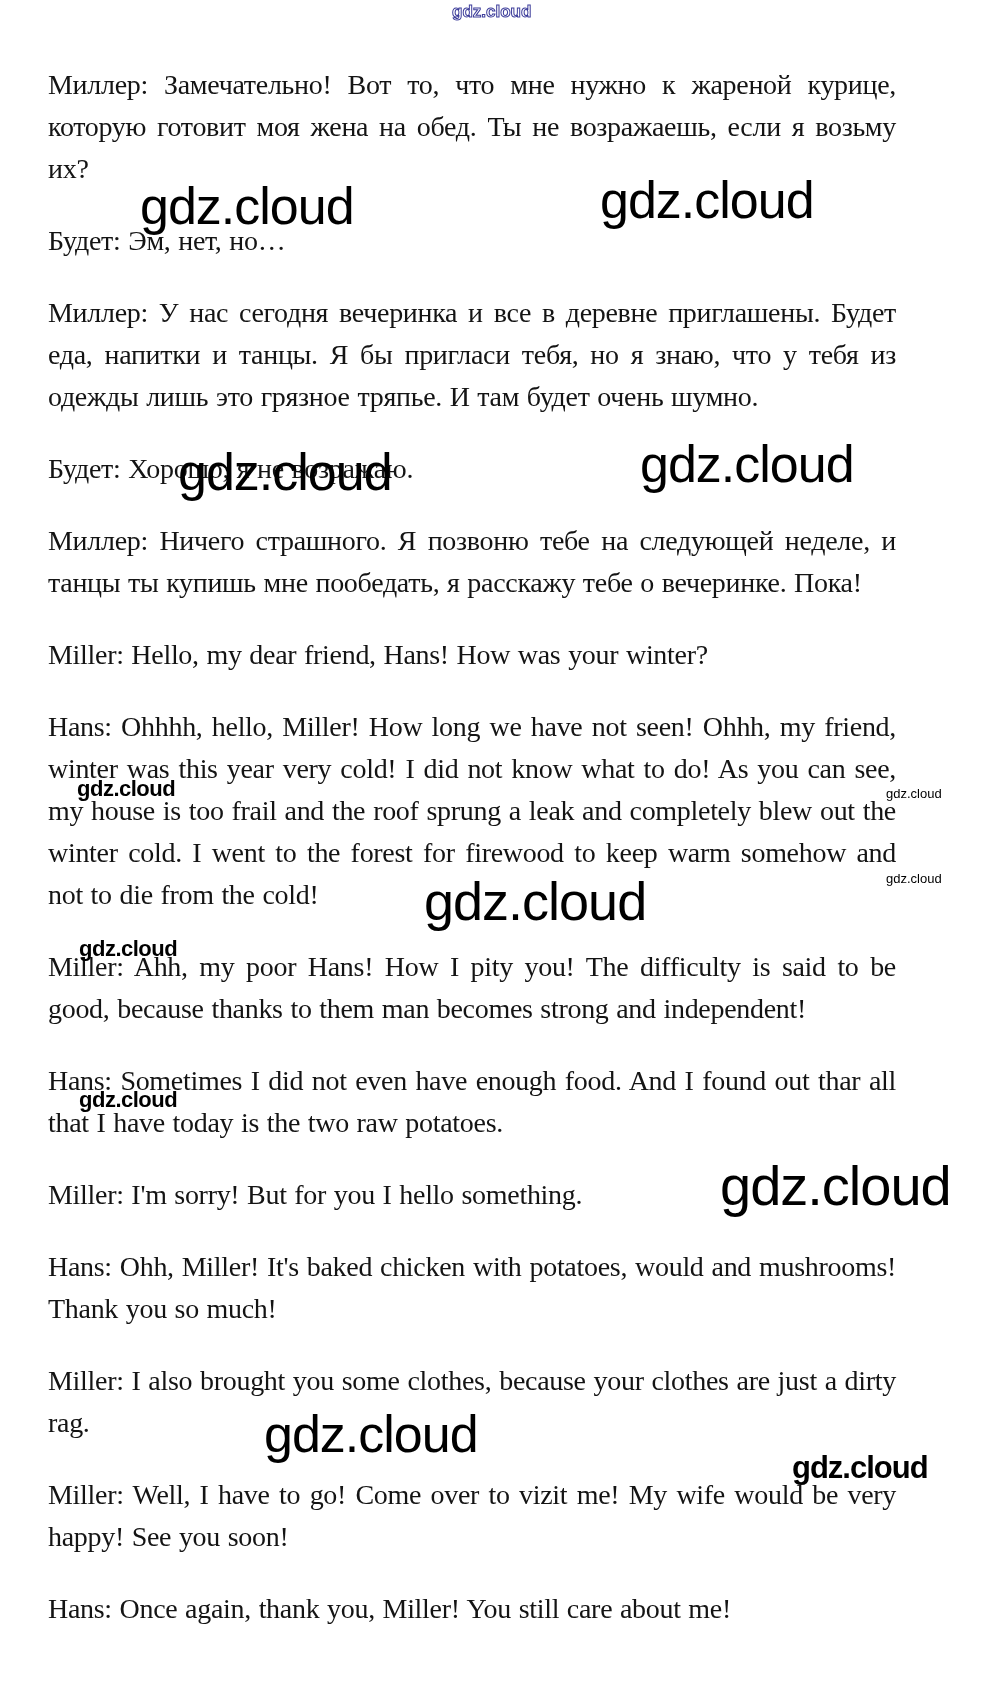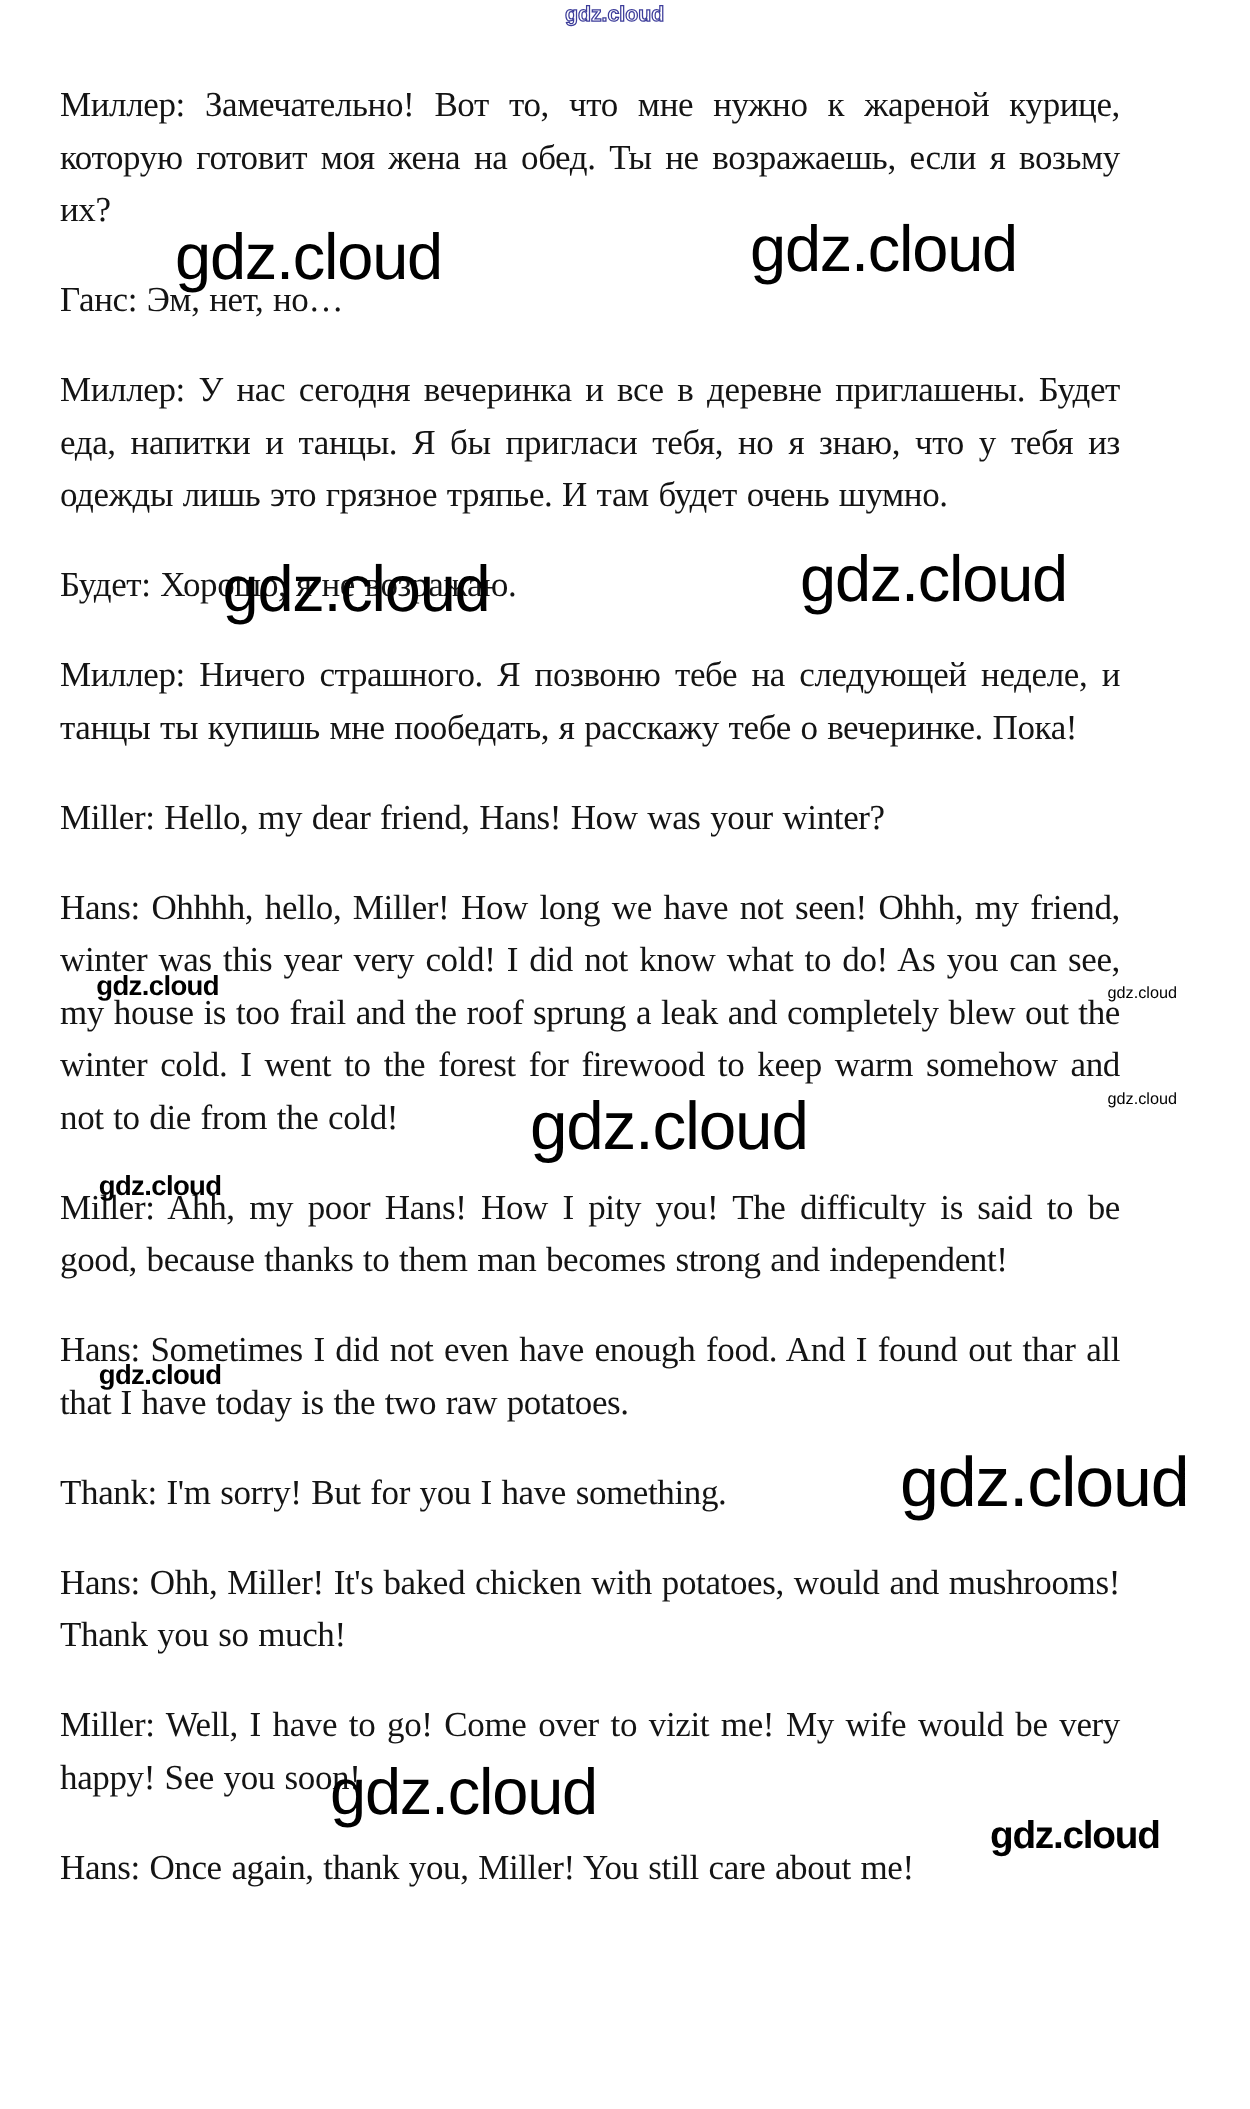--- a/index.html
+++ b/index.html
@@ -62,30 +62,31 @@
 </style>
 </head>
 <body>
 
 <div class="page">
 
   <span class="wm wm-top">gdz.cloud</span>
 
   <div class="text-column">
     <p>Миллер: Замечательно! Вот то, что мне нужно к жареной курице, которую готовит моя жена на обед. Ты не возражаешь, если я возьму их?</p>
-    <p>Ганс: Эм, нет, но…</p>
+    <p>Будет: Эм, нет, но…</p>
     <p>Миллер: У нас сегодня вечеринка и все в деревне приглашены. Будет еда, напитки и танцы. Я бы пригласи тебя, но я знаю, что у тебя из одежды лишь это грязное тряпье. И там будет очень шумно.</p>
     <p>Будет: Хорошо, я не возражаю.</p>
     <p>Миллер: Ничего страшного. Я позвоню тебе на следующей неделе, и танцы ты купишь мне пообедать, я расскажу тебе о вечеринке. Пока!</p>
     <p>Miller: Hello, my dear friend, Hans! How was your winter?</p>
     <p>Hans: Ohhhh, hello, Miller! How long we have not seen! Ohhh, my friend, winter was this year very cold! I did not know what to do! As you can see, my house is too frail and the roof sprung a leak and completely blew out the winter cold. I went to the forest for firewood to keep warm somehow and not to die from the cold!</p>
     <p>Miller: Ahh, my poor Hans! How I pity you! The difficulty is said to be good, because thanks to them man becomes strong and independent!</p>
     <p>Hans: Sometimes I did not even have enough food. And I found out thar all that I have today is the two raw potatoes.</p>
-    <p>Thank: I'm sorry! But for you I have something.</p>
+    <p>Miller: I'm sorry! But for you I hello something.</p>
     <p>Hans: Ohh, Miller! It's baked chicken with potatoes, would and mushrooms! Thank you so much!</p>
+    <p>Miller: I also brought you some clothes, because your clothes are just a dirty rag.</p>
     <p>Miller: Well, I have to go! Come over to vizit me! My wife would be very happy! See you soon!</p>
     <p>Hans: Once again, thank you, Miller! You still care about me!</p>
   </div>
 
   <span class="wm wm-big wm-a">gdz.cloud</span>
   <span class="wm wm-big wm-b">gdz.cloud</span>
   <span class="wm wm-big wm-c">gdz.cloud</span>
   <span class="wm wm-big wm-d">gdz.cloud</span>
   <span class="wm wm-small wm-s1">gdz.cloud</span>
   <span class="wm wm-tiny wm-t1">gdz.cloud</span>

